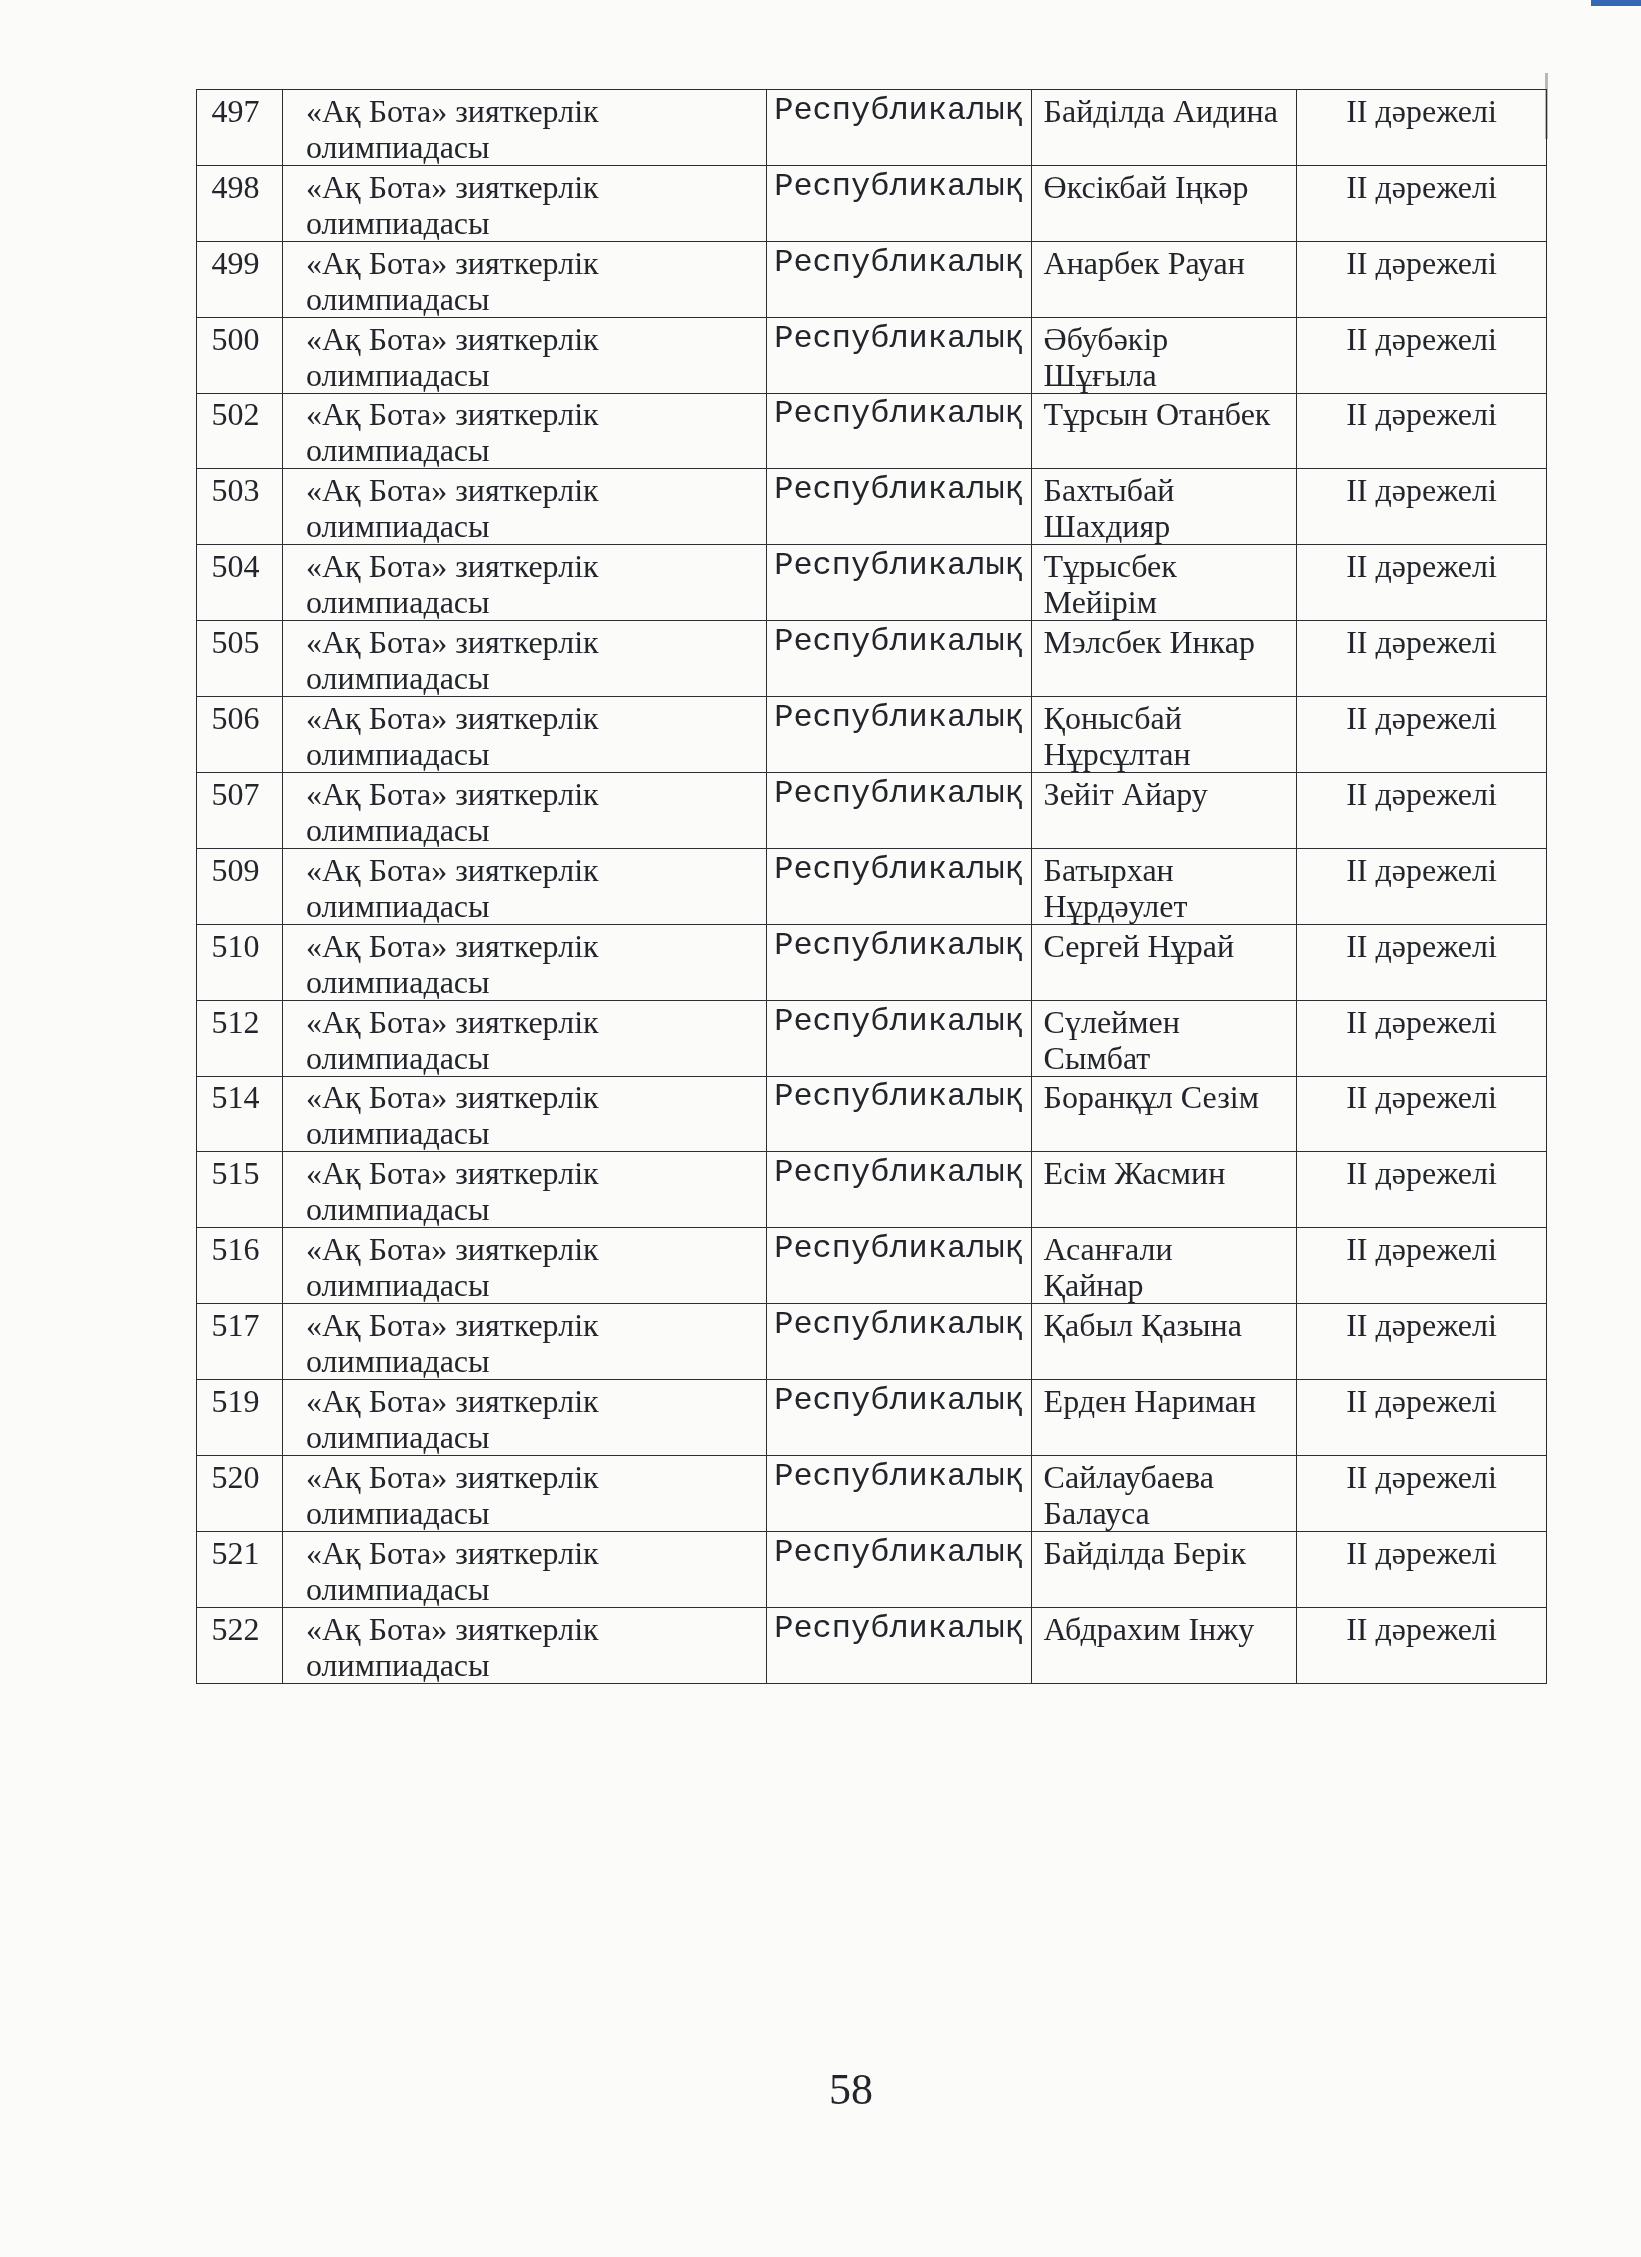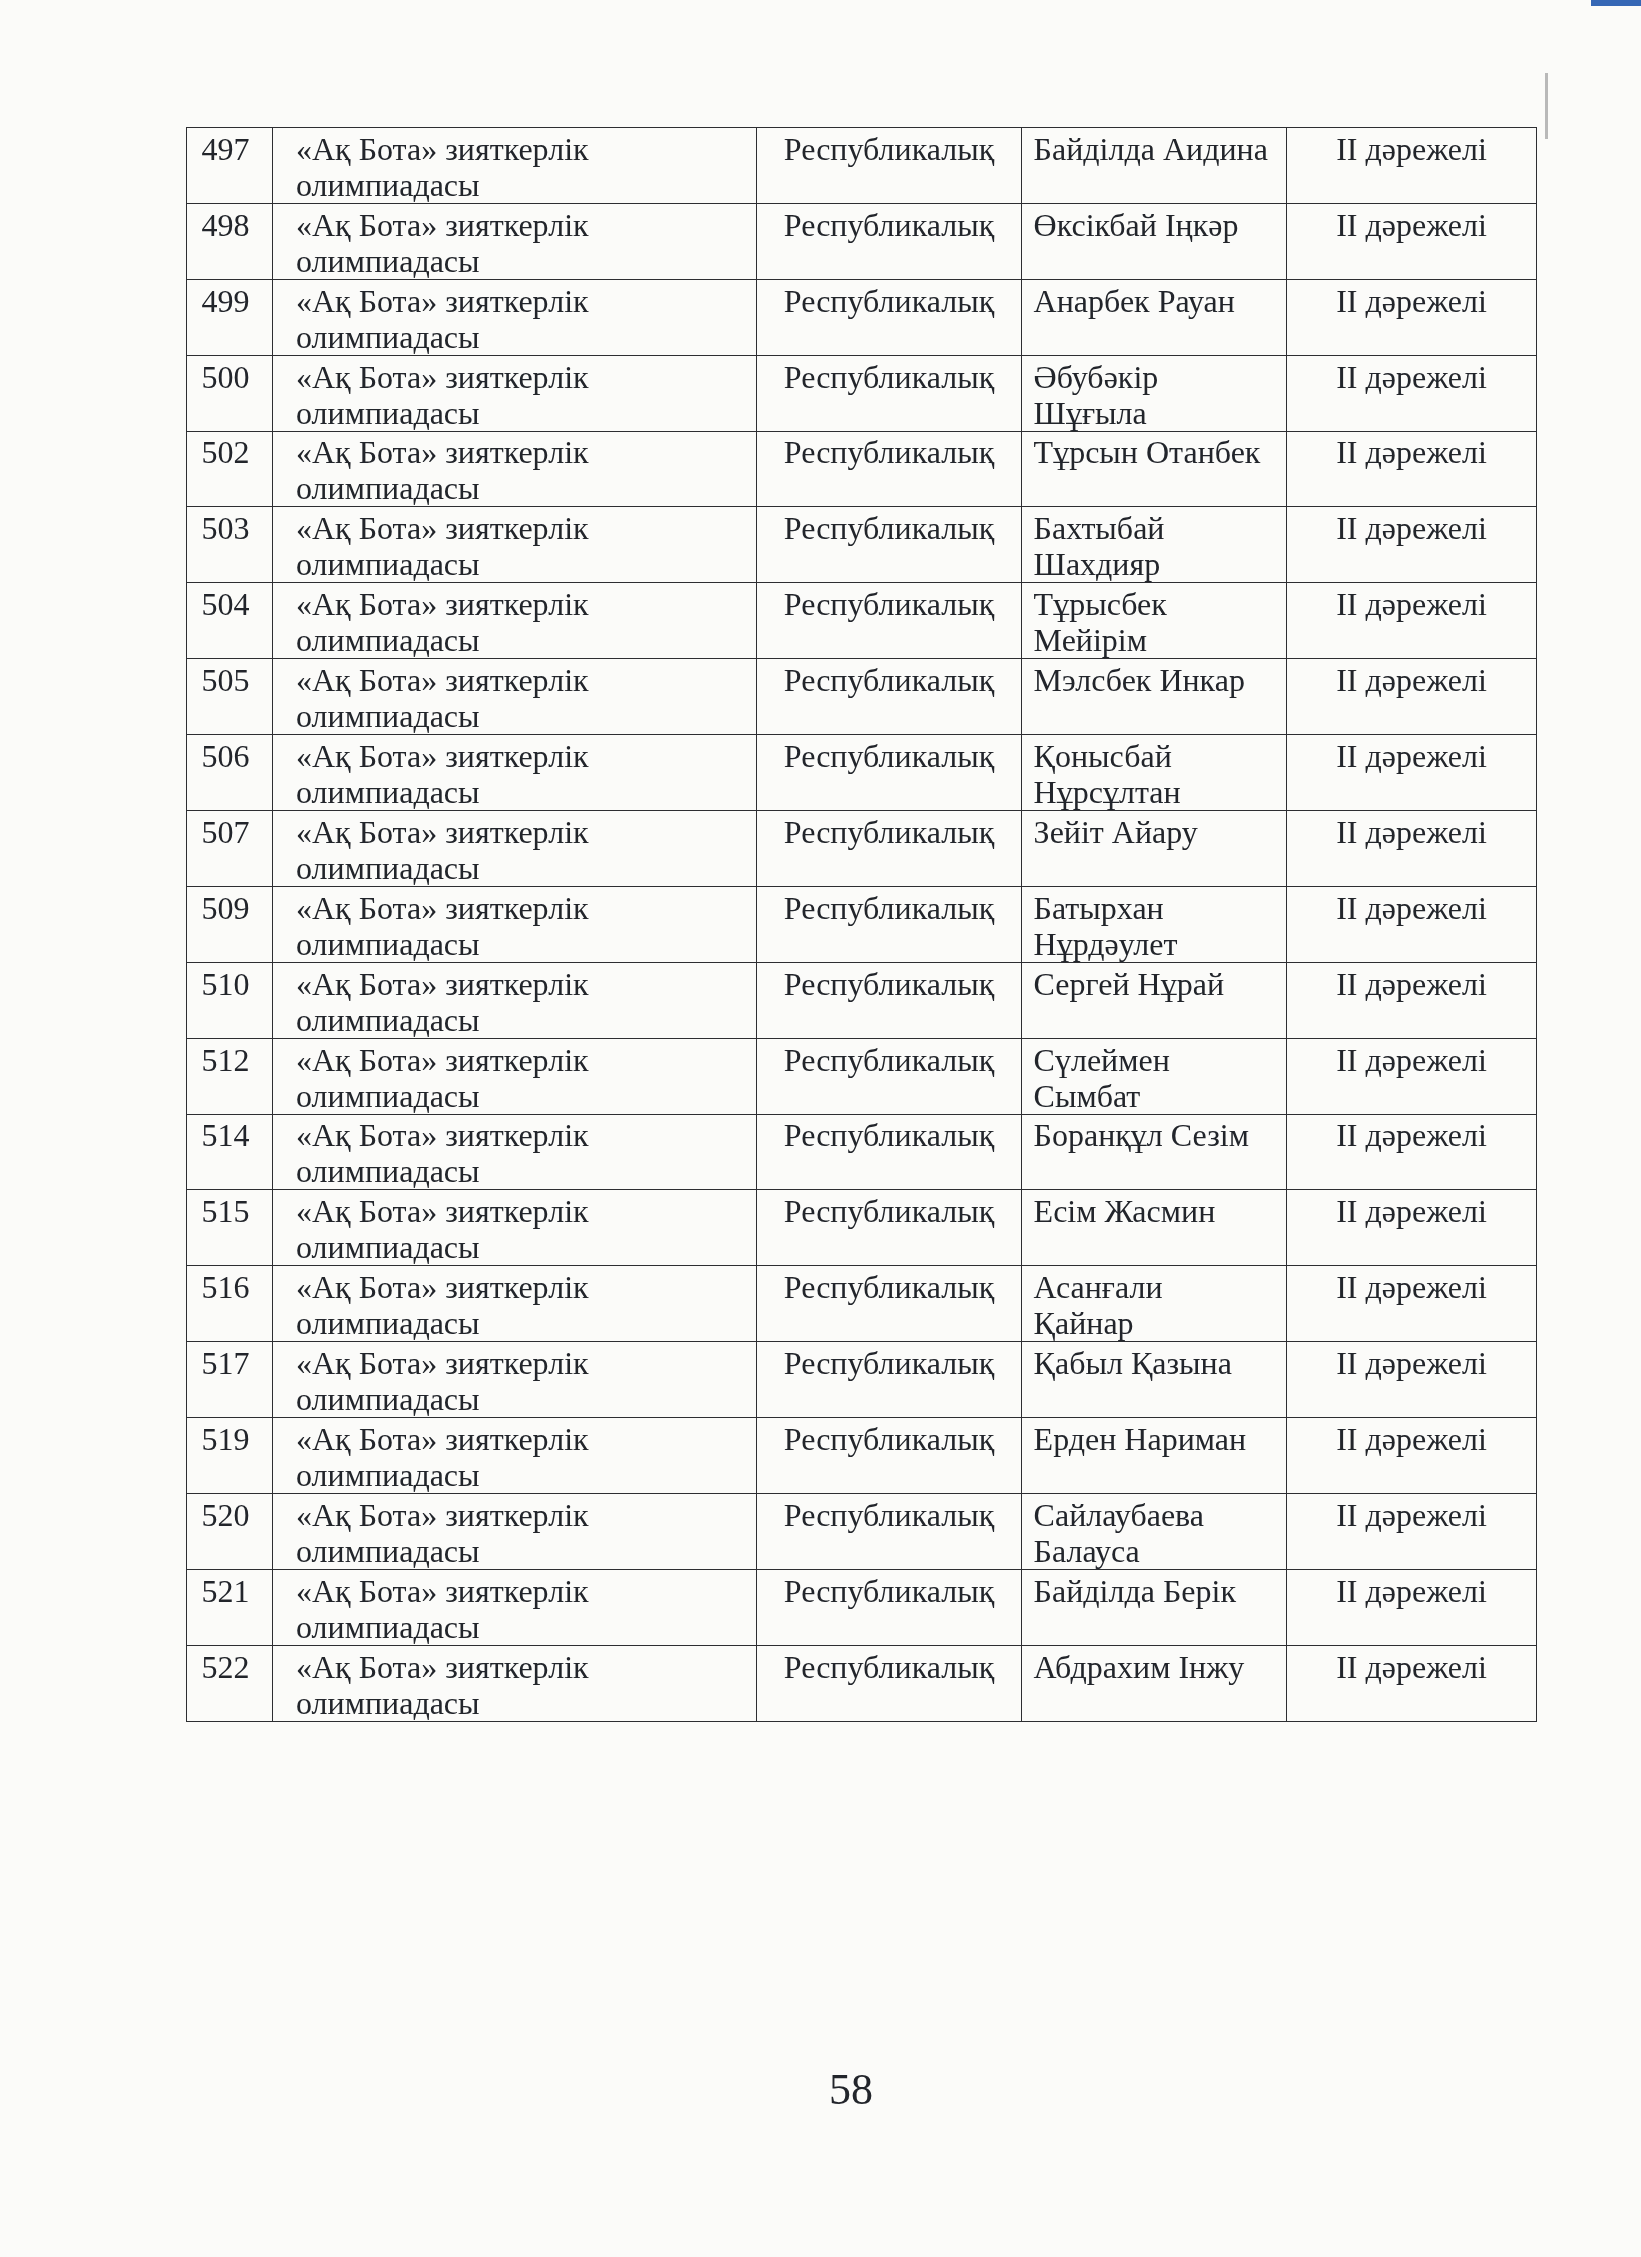--- a/index.html
+++ b/index.html
@@ -28,44 +28,43 @@
     position: absolute;
     top: 73px;
     left: 1545px;
     width: 2.9px;
     height: 66px;
     background: #8d8d8d;
     opacity: .6;
   }
   table.doc-table {
     position: absolute;
-    left: 186px;
+    left: 196px;
     top: 89px;
     width: 1349px;
     border-collapse: collapse;
     table-layout: fixed;
-    margin-top: 38px;
   }
   .doc-table td {
     border: 1.9px solid #2d2e32;
     vertical-align: top;
     font-size: 32px;
     line-height: 36px;
     padding: 2.9px 0 0 0;
     overflow: hidden;
   }
   .doc-table tr { height: 74px; }
   col.c-no       { width: 86px;  }
   col.c-olympiad { width: 484px; }
   col.c-level    { width: 265px; }
   col.c-name     { width: 265px; }
   col.c-degree   { width: 250px; }
   td.cell-no       { padding-left: 14.5px; }
   td.cell-olympiad { padding-left: 23px; white-space: pre-line; }
-  td.cell-level    { text-align: center; }
+  td.cell-level    { text-align: center; font-family: Liberation Mono, monospace; }
   td.cell-name     { padding-left: 11.6px; padding-right: 5.8px; white-space: pre-line; }
   td.cell-degree   { text-align: center; }
   .page-number {
     position: absolute;
     left: 816px;
     top: 2072px;
     width: 70px;
     text-align: center;
     font-size: 44px;
     line-height: 36px;

